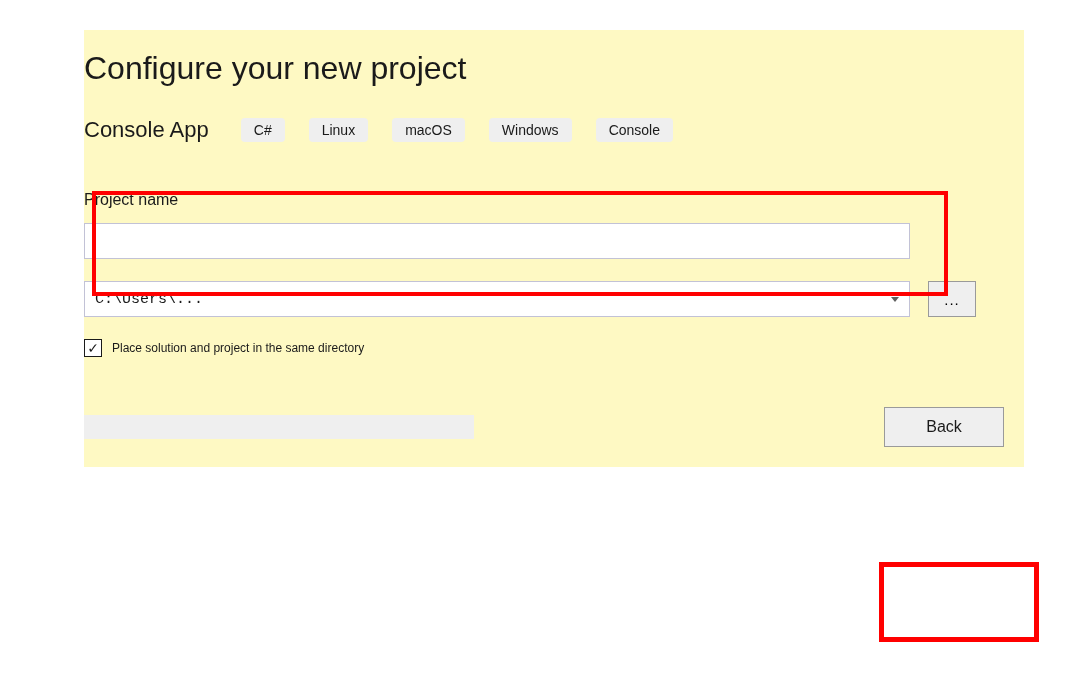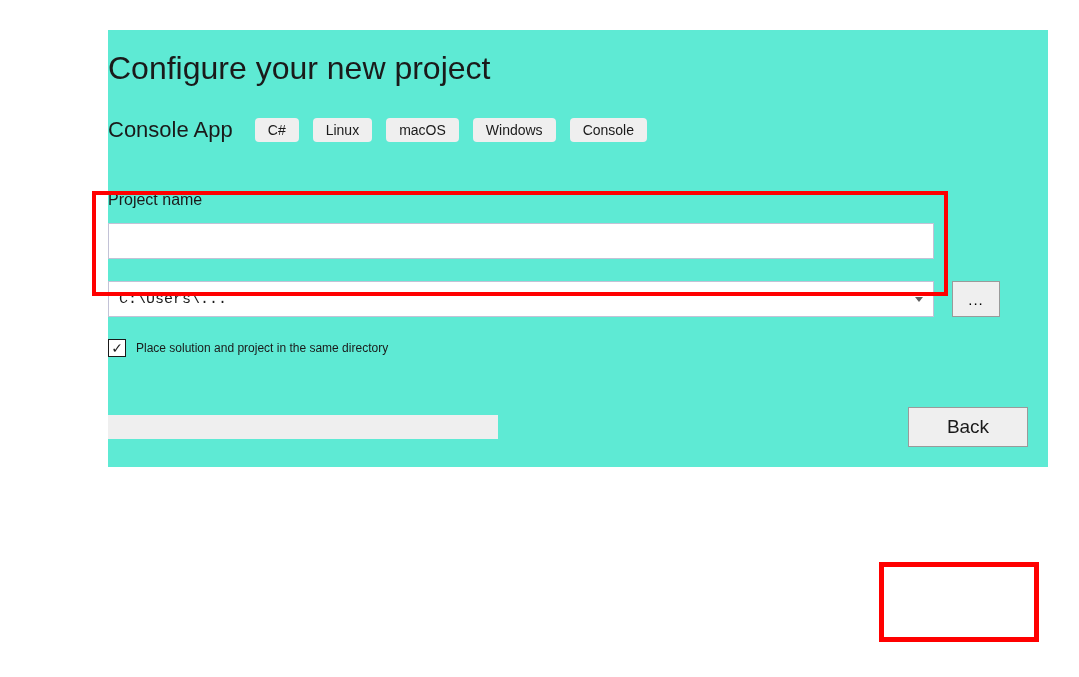--- a/index.html
+++ b/index.html
@@ -9,40 +9,40 @@
     }
     body {
       font-family: "Segoe UI", -apple-system, BlinkMacSystemFont, sans-serif;
       background: #ffffff;
       width: 1079px;
       height: 677px;
       position: relative;
     }
     .dialog {
       position: absolute;
-      left: 108px;
+      left: 84px;
       top: 30px;
       width: 940px;
-      background: #5eead4;
+      background: #fef9c3;
       padding: 20px 0 0 0;
     }
     .dialog-inner {
       padding: 0 0 0 0;
     }
     .title {
       font-size: 32px;
       font-weight: 400;
       color: #1a1a1a;
       margin-bottom: 30px;
       padding-left: 0;
     }
     .template-row {
       display: flex;
       align-items: center;
-      gap: 14px;
+      gap: 24px;
       margin-bottom: 40px;
     }
     .template-name {
       font-size: 22px;
       font-weight: 400;
       color: #1a1a1a;
       margin-right: 8px;
     }
     .tag {
       background: #efefef;
@@ -184,21 +184,21 @@
       top: 8px;
       width: 390px;
       height: 24px;
       background: #efefef;
     }
     .nav-button {
       width: 120px;
       height: 40px;
       border: 1px solid #9a9a9a;
       background: #efefef;
-      font-size: 19px;
+      font-size: 16px;
       font-family: inherit;
       cursor: pointer;
       color: #1a1a1a;
     }
     .highlight-box-2 {
       position: absolute;
       left: 879px;
       top: 562px;
       width: 160px;
       height: 80px;

